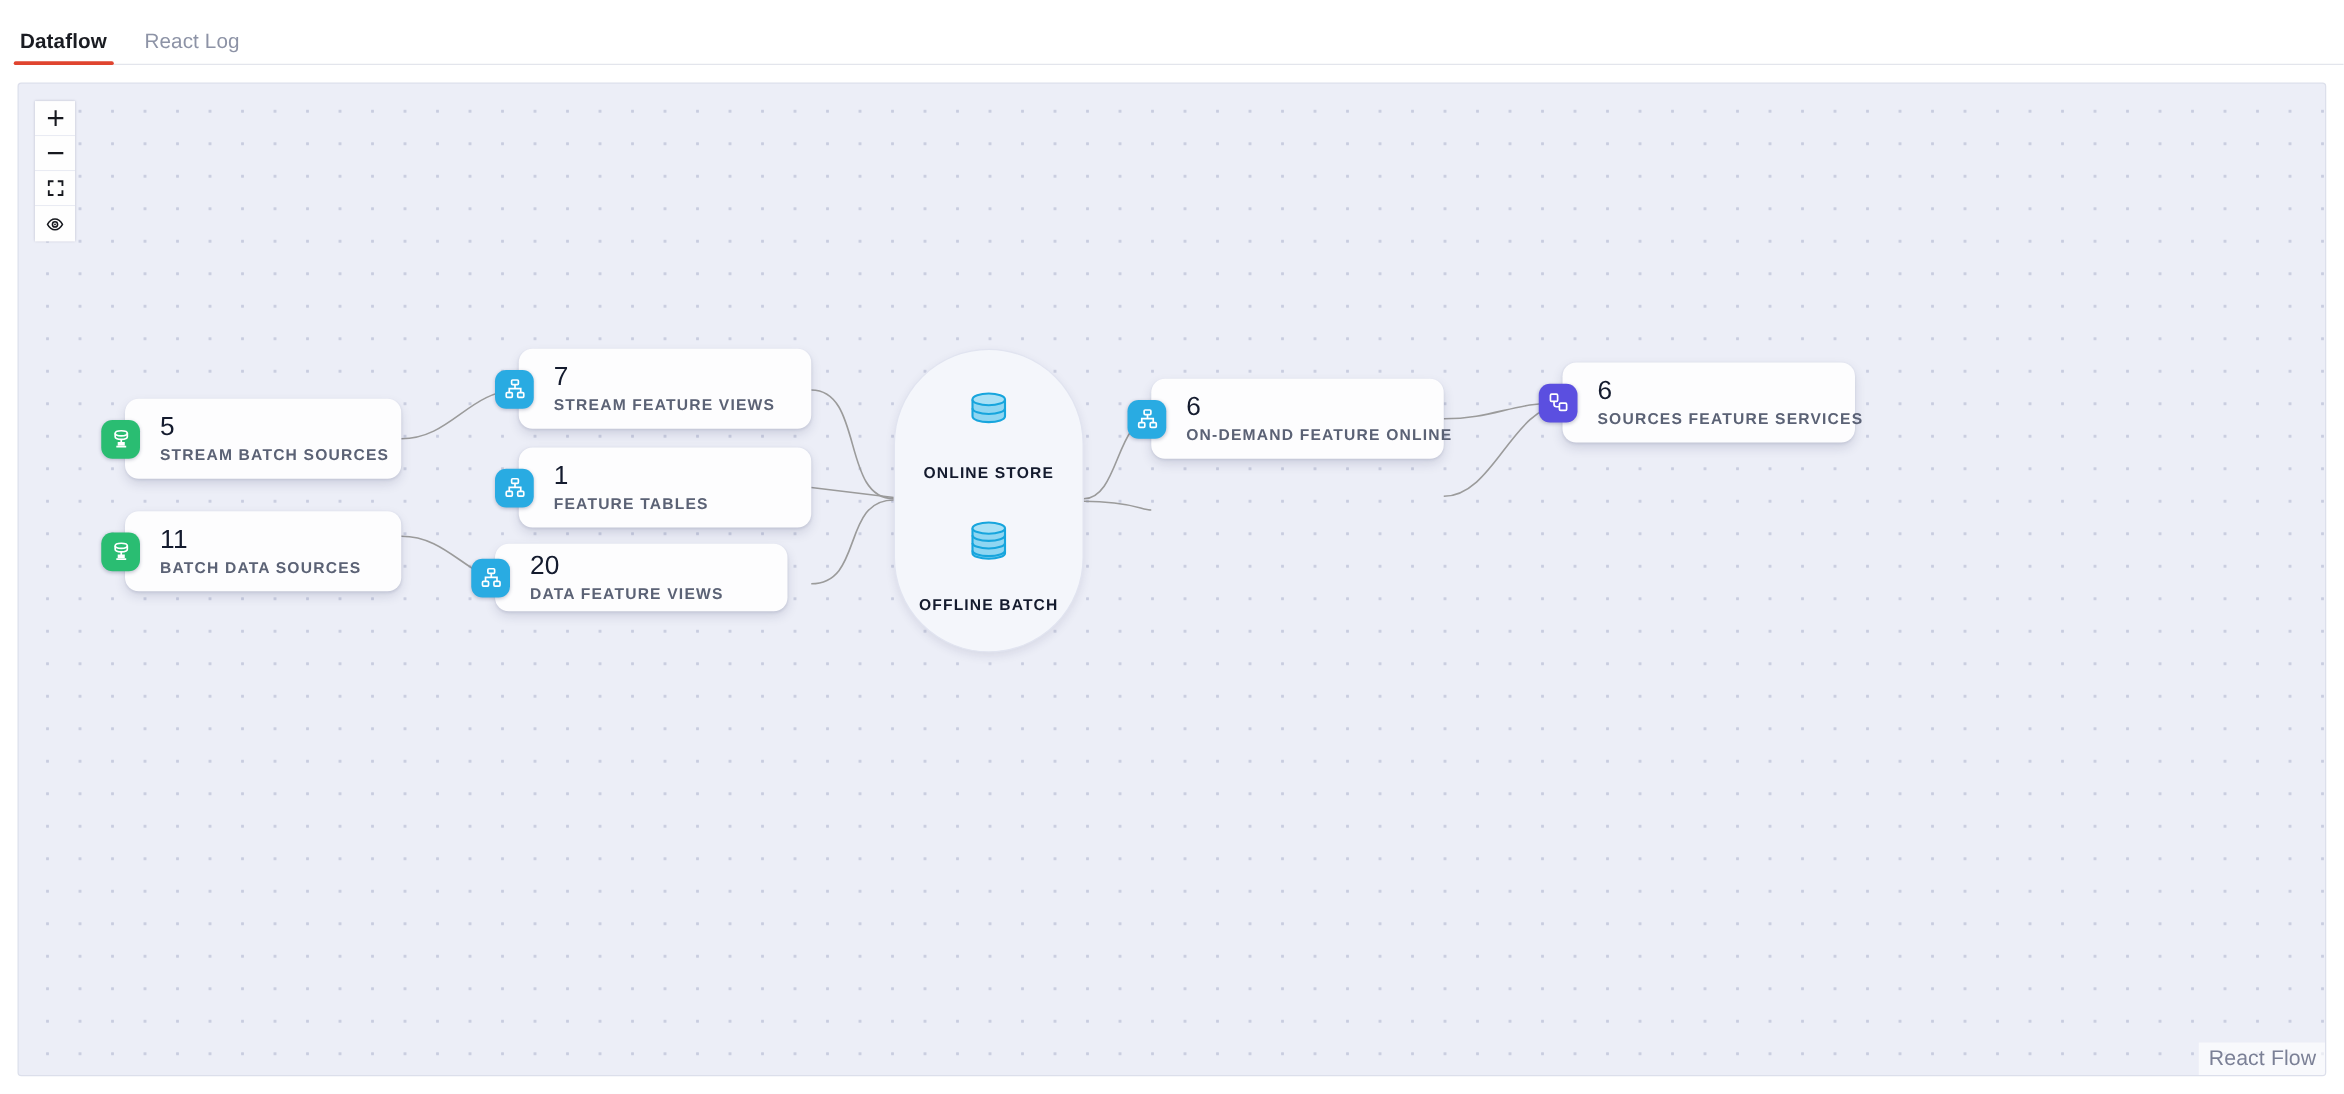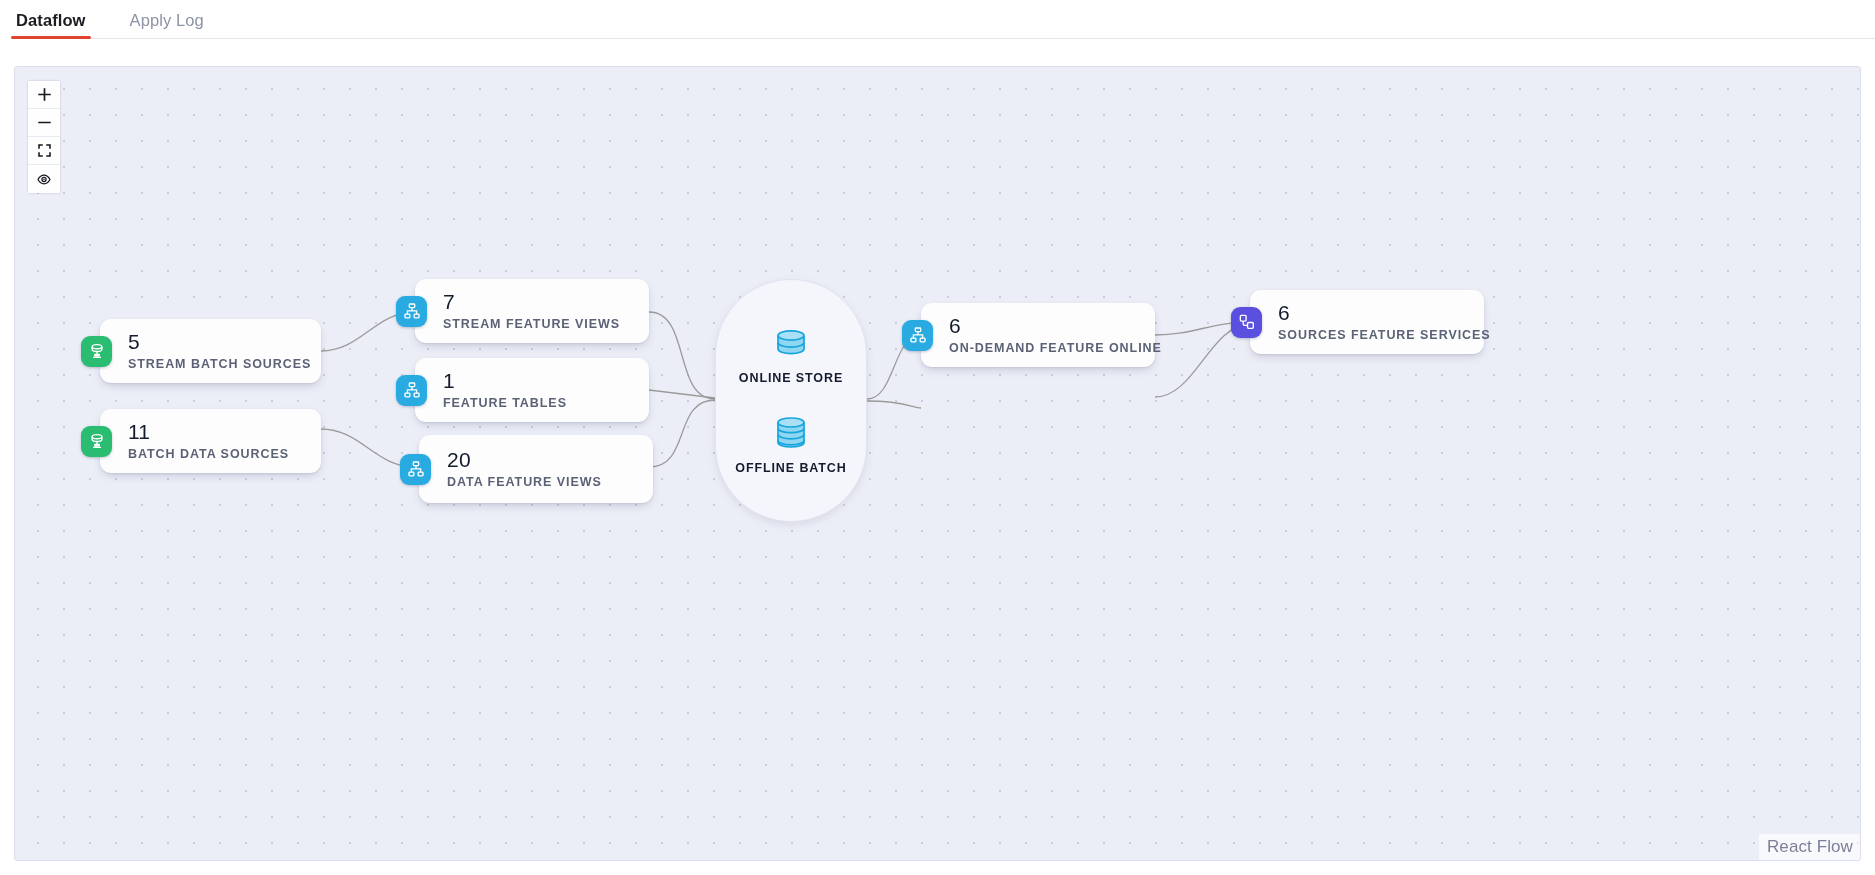--- a/index.html
+++ b/index.html
@@ -6,25 +6,25 @@
   html, body {
     width: 1875px; height: 875px;
     background: #ffffff;
     font-family: "Liberation Sans", sans-serif;
     overflow: hidden;
   }
 
   
   .tabbar {
     position: relative;
-    height: 39px;
+    height: 52px;
     display: flex;
     align-items: flex-end;
     padding-left: 14px;
-    gap: 40px;
+    gap: 26px;
   }
   .tabbar::after {
     content: "";
     position: absolute;
     left: 14px; right: 0; bottom: 0;
     height: 1px;
     background: #e3e5ec;
   }
   .tab {
     position: relative;
@@ -137,20 +137,21 @@
     display: flex;
     flex-direction: column;
     align-items: center;
     gap: 10px;
   }
   .store-label {
     font-size: 12.5px;
     font-weight: 700;
     color: #141b2e;
     letter-spacing: .9px;
+    margin-top: 16px;
   }
 
   
   .edges {
     position: absolute;
     left: 0; top: 0;
     width: 100%; height: 100%;
     z-index: 5;
     pointer-events: none;
   }
@@ -170,21 +171,21 @@
     color: #7b8096;
     letter-spacing: .1px;
     z-index: 20;
   }
 </style>
 </head>
 <body>
 
 <div class="tabbar">
   <button class="tab active">Dataflow</button>
-  <button class="tab inactive">Apply Log</button>
+  <button class="tab inactive">React Log</button>
 </div>
 
 <div class="canvas-wrap">
 
   <div class="controls">
     <button class="ctrl-btn">
       <svg width="13" height="13" viewBox="0 0 13 13">
         <path d="M6.5 1.1v10.8M1.1 6.5h10.8" stroke="#17191f" stroke-width="1.7" stroke-linecap="square"></path>
       </svg>
     </button>
@@ -282,21 +283,21 @@
         <rect x="12.4" y="13.5" width="5.4" height="4.1" rx=".9" fill="none" stroke="#fff" stroke-width="1.5"></rect>
         <path d="M10 6.3v3.6M4.9 13.5v-3.6h10.2v3.6" fill="none" stroke="#fff" stroke-width="1.5"></path>
       </svg>
     </span>
     <div class="node-body">
       <div class="node-count">1</div>
       <div class="node-label">FEATURE TABLES</div>
     </div>
   </div>
 
-  <div class="node" style="left:404px; top:368px; width:234px; height:68px;align-items:center;">
+  <div class="node" style="left:381px; top:368px; width:234px; height:54px;align-items:center;">
     <span class="node-icon" style="background:#29abe2;">
       <svg width="18" height="18" viewBox="0 0 20 20">
         <rect x="7" y="2.2" width="6" height="4.1" rx=".9" fill="none" stroke="#fff" stroke-width="1.5"></rect>
         <rect x="2.2" y="13.5" width="5.4" height="4.1" rx=".9" fill="none" stroke="#fff" stroke-width="1.5"></rect>
         <rect x="12.4" y="13.5" width="5.4" height="4.1" rx=".9" fill="none" stroke="#fff" stroke-width="1.5"></rect>
         <path d="M10 6.3v3.6M4.9 13.5v-3.6h10.2v3.6" fill="none" stroke="#fff" stroke-width="1.5"></path>
       </svg>
     </span>
     <div class="node-body">
       <div class="node-count">20</div>

